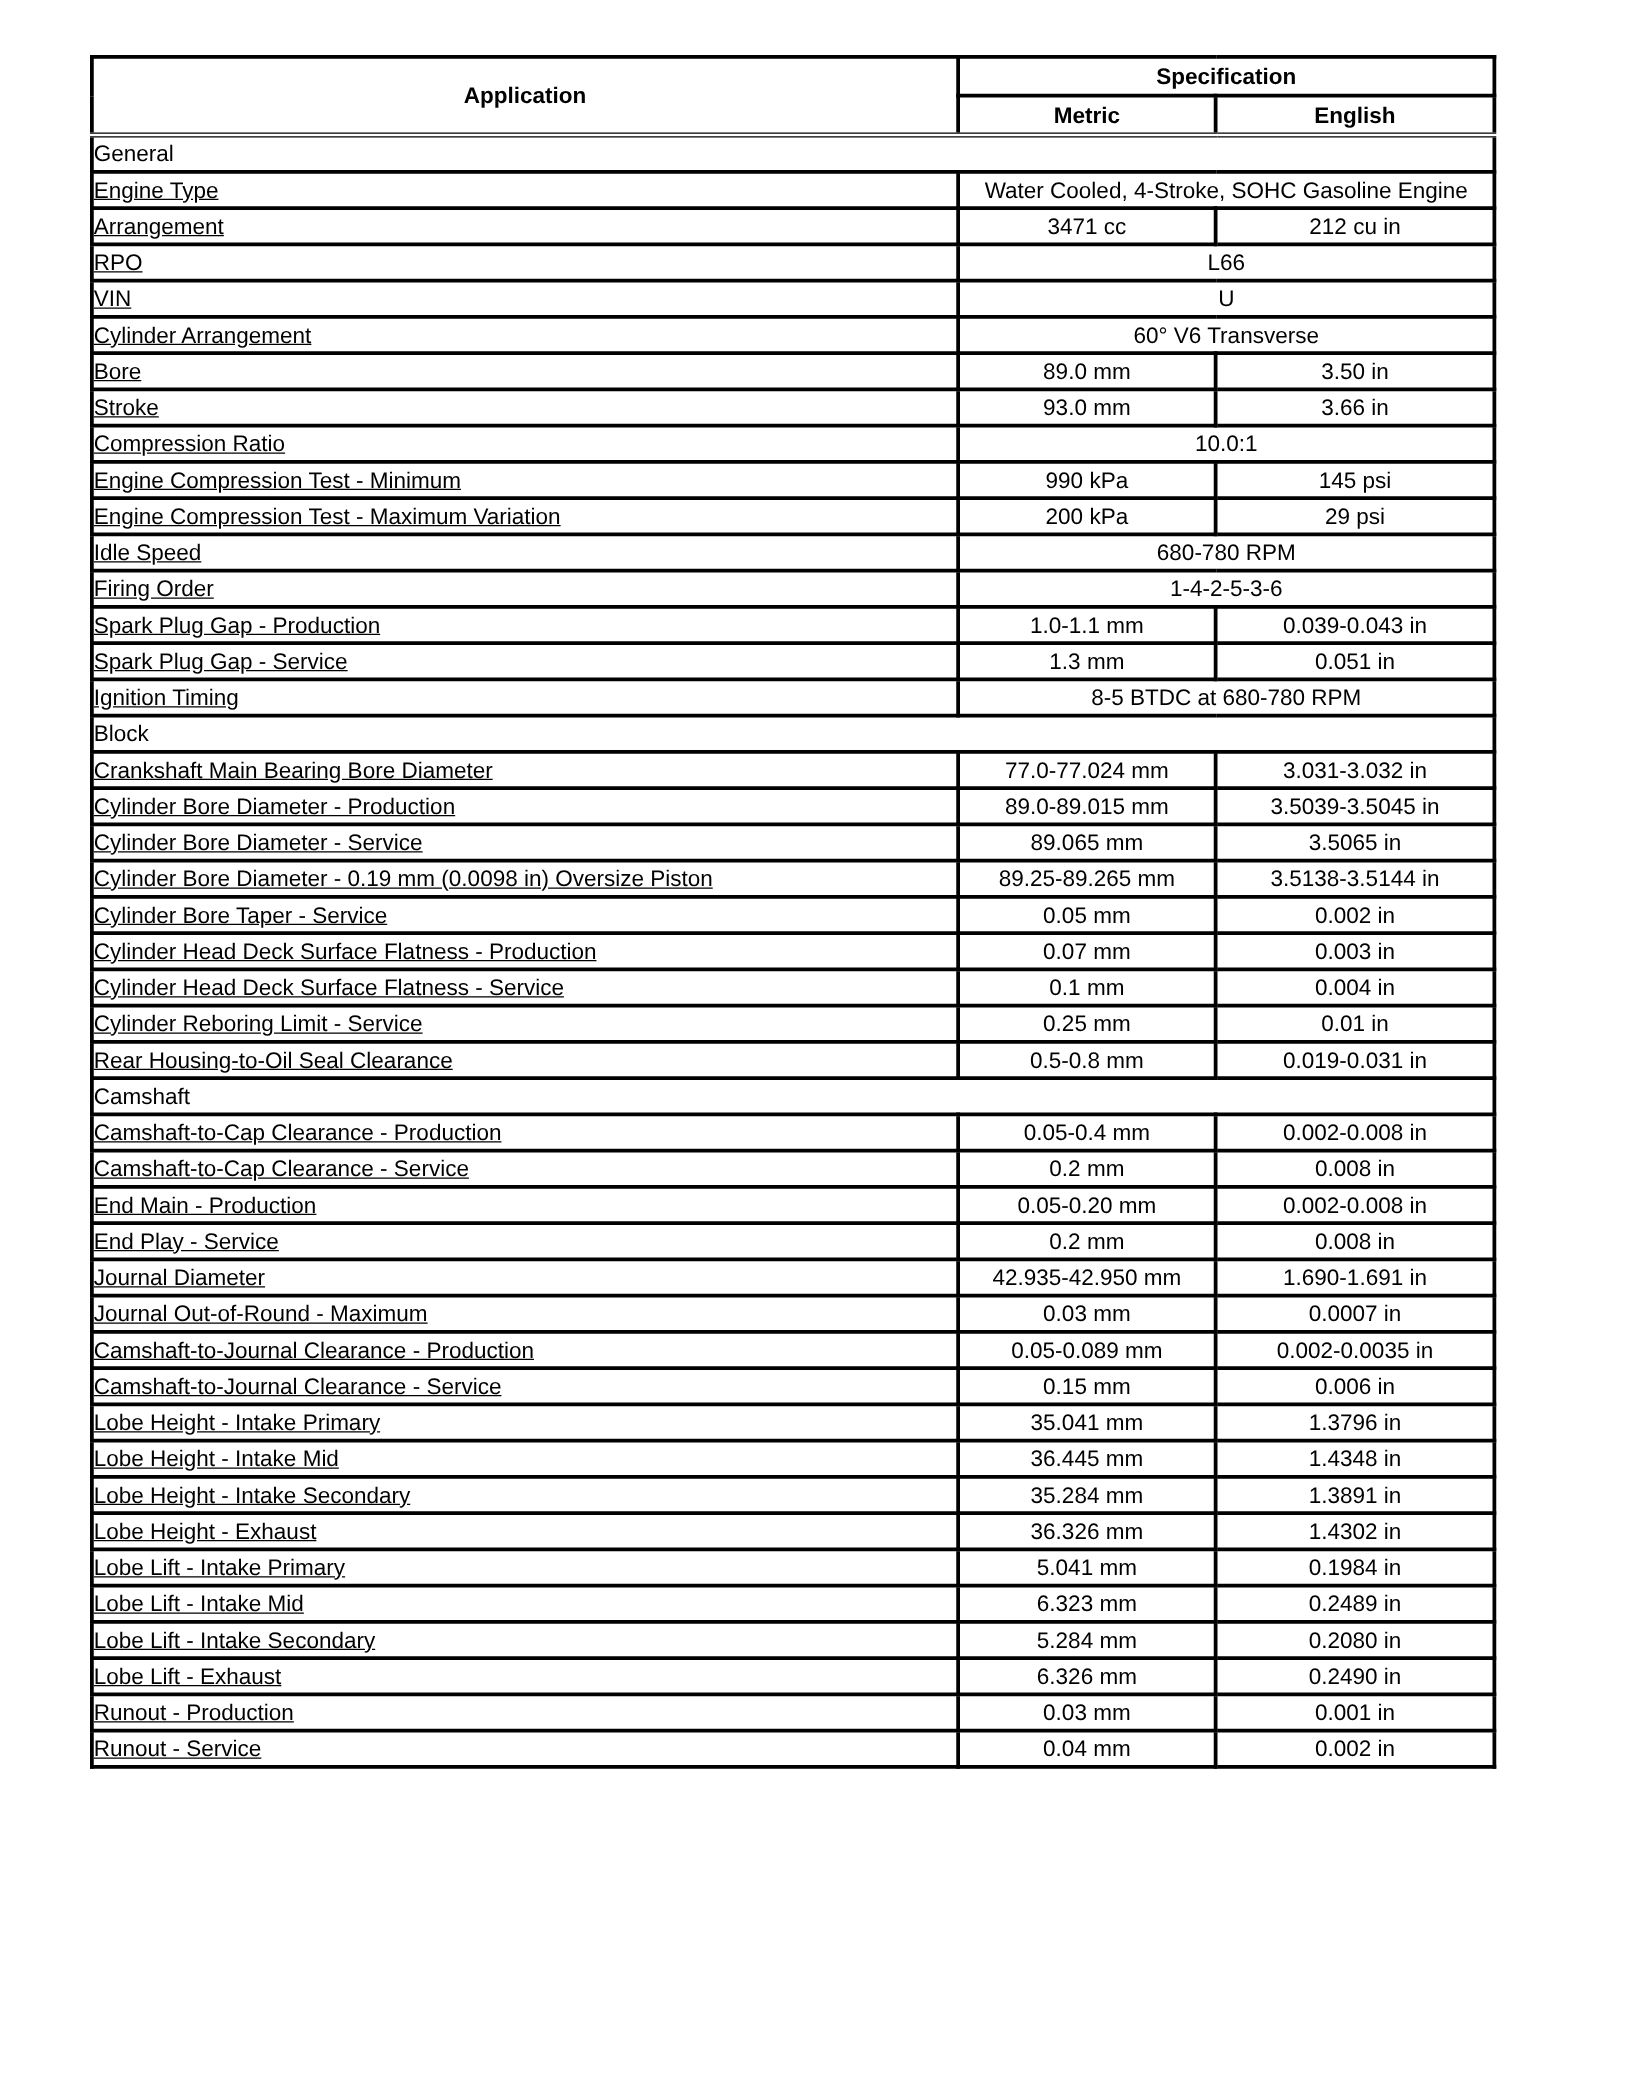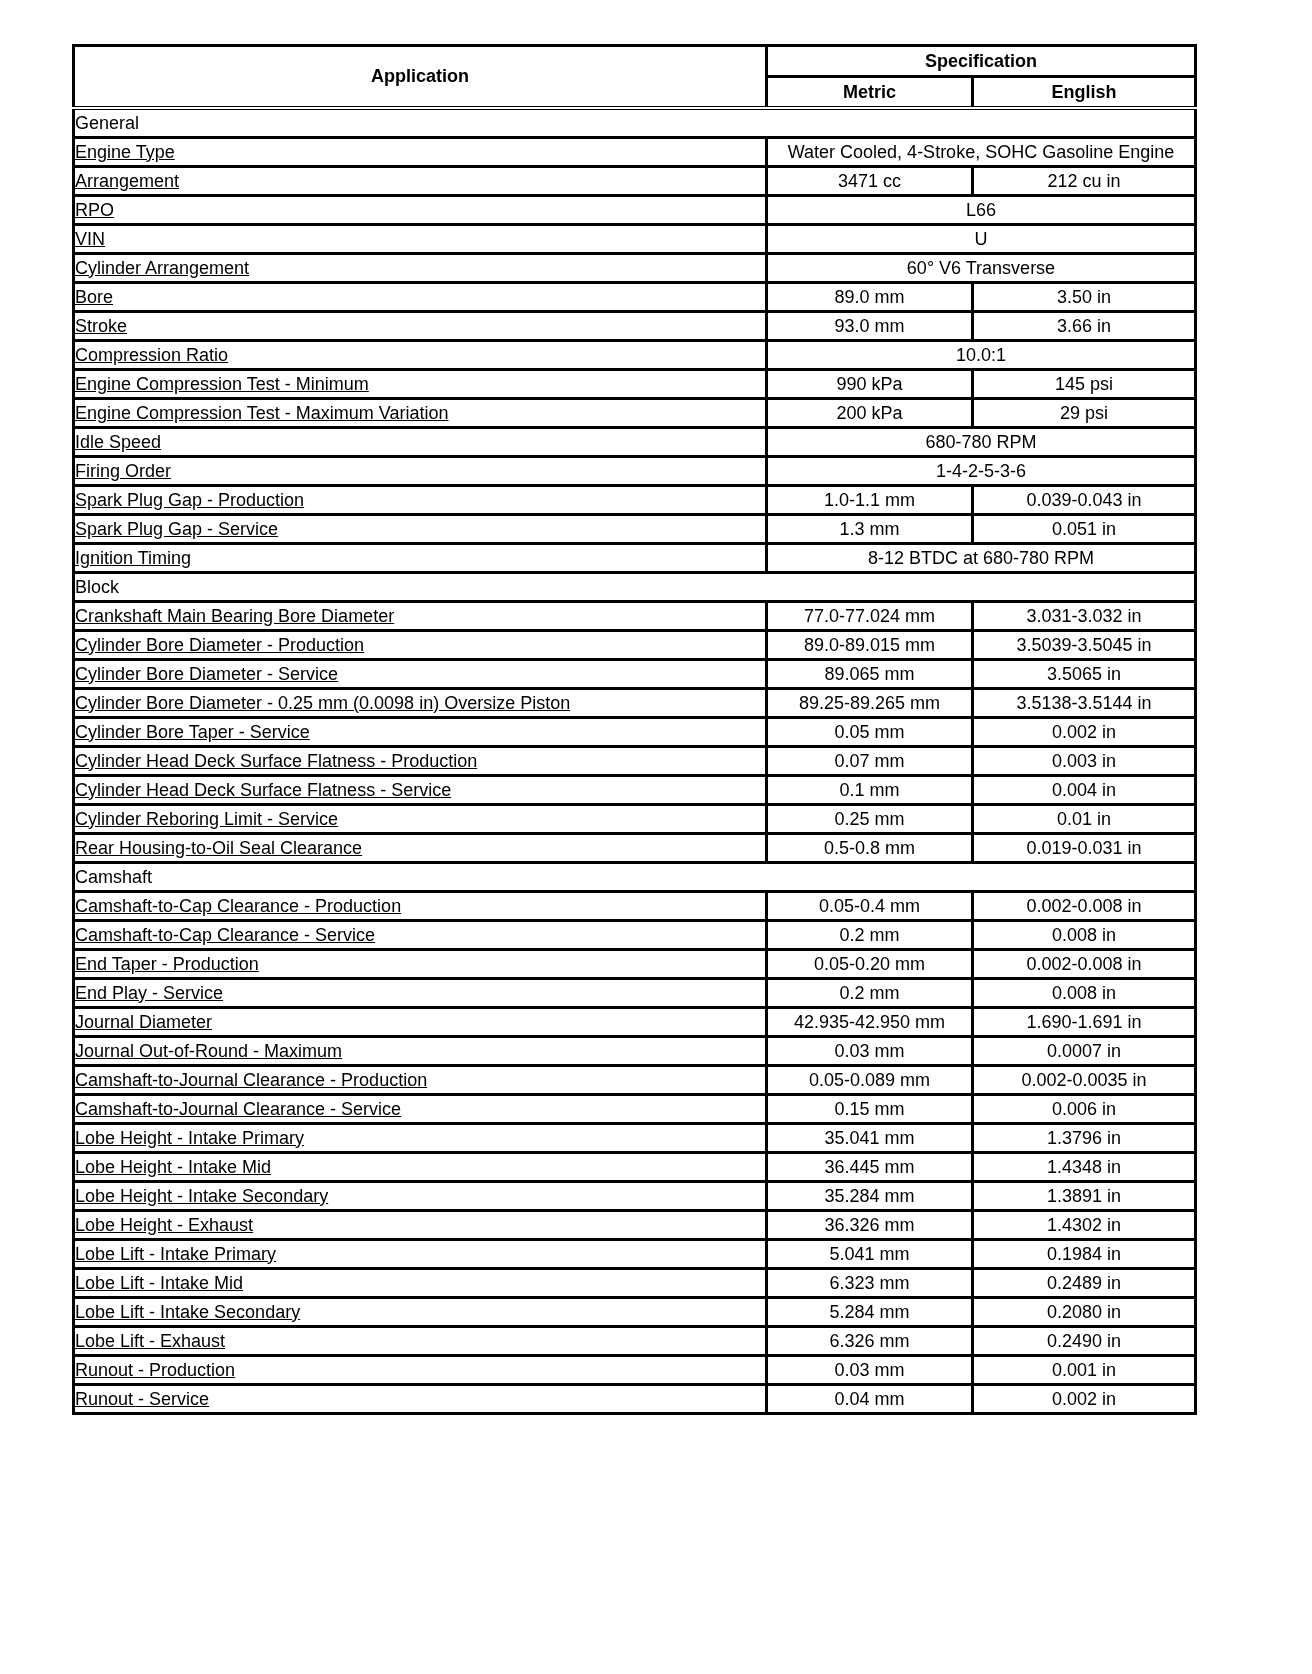--- a/index.html
+++ b/index.html
@@ -112,42 +112,42 @@
         <td class="val met">1.0-1.1 mm</td>
         <td class="val">0.039-0.043 in</td>
       </tr>
       <tr class="row">
         <td class="app">Spark Plug Gap - Service</td>
         <td class="val met">1.3 mm</td>
         <td class="val">0.051 in</td>
       </tr>
       <tr class="row">
         <td class="app">Ignition Timing</td>
-        <td class="val" colspan="2">8-12 BTDC at 680-780 RPM</td>
+        <td class="val" colspan="2">8-5 BTDC at 680-780 RPM</td>
       </tr>
       <tr class="row">
         <td class="sec" colspan="3">Block</td>
       </tr>
       <tr class="row">
         <td class="app">Crankshaft Main Bearing Bore Diameter</td>
         <td class="val met">77.0-77.024 mm</td>
         <td class="val">3.031-3.032 in</td>
       </tr>
       <tr class="row">
         <td class="app">Cylinder Bore Diameter - Production</td>
         <td class="val met">89.0-89.015 mm</td>
         <td class="val">3.5039-3.5045 in</td>
       </tr>
       <tr class="row">
         <td class="app">Cylinder Bore Diameter - Service</td>
         <td class="val met">89.065 mm</td>
         <td class="val">3.5065 in</td>
       </tr>
       <tr class="row">
-        <td class="app">Cylinder Bore Diameter - 0.25 mm (0.0098 in) Oversize Piston</td>
+        <td class="app">Cylinder Bore Diameter - 0.19 mm (0.0098 in) Oversize Piston</td>
         <td class="val met">89.25-89.265 mm</td>
         <td class="val">3.5138-3.5144 in</td>
       </tr>
       <tr class="row">
         <td class="app">Cylinder Bore Taper - Service</td>
         <td class="val met">0.05 mm</td>
         <td class="val">0.002 in</td>
       </tr>
       <tr class="row">
         <td class="app">Cylinder Head Deck Surface Flatness - Production</td>
@@ -176,21 +176,21 @@
         <td class="app">Camshaft-to-Cap Clearance - Production</td>
         <td class="val met">0.05-0.4 mm</td>
         <td class="val">0.002-0.008 in</td>
       </tr>
       <tr class="row">
         <td class="app">Camshaft-to-Cap Clearance - Service</td>
         <td class="val met">0.2 mm</td>
         <td class="val">0.008 in</td>
       </tr>
       <tr class="row">
-        <td class="app">End Taper - Production</td>
+        <td class="app">End Main - Production</td>
         <td class="val met">0.05-0.20 mm</td>
         <td class="val">0.002-0.008 in</td>
       </tr>
       <tr class="row">
         <td class="app">End Play - Service</td>
         <td class="val met">0.2 mm</td>
         <td class="val">0.008 in</td>
       </tr>
       <tr class="row">
         <td class="app">Journal Diameter</td>

